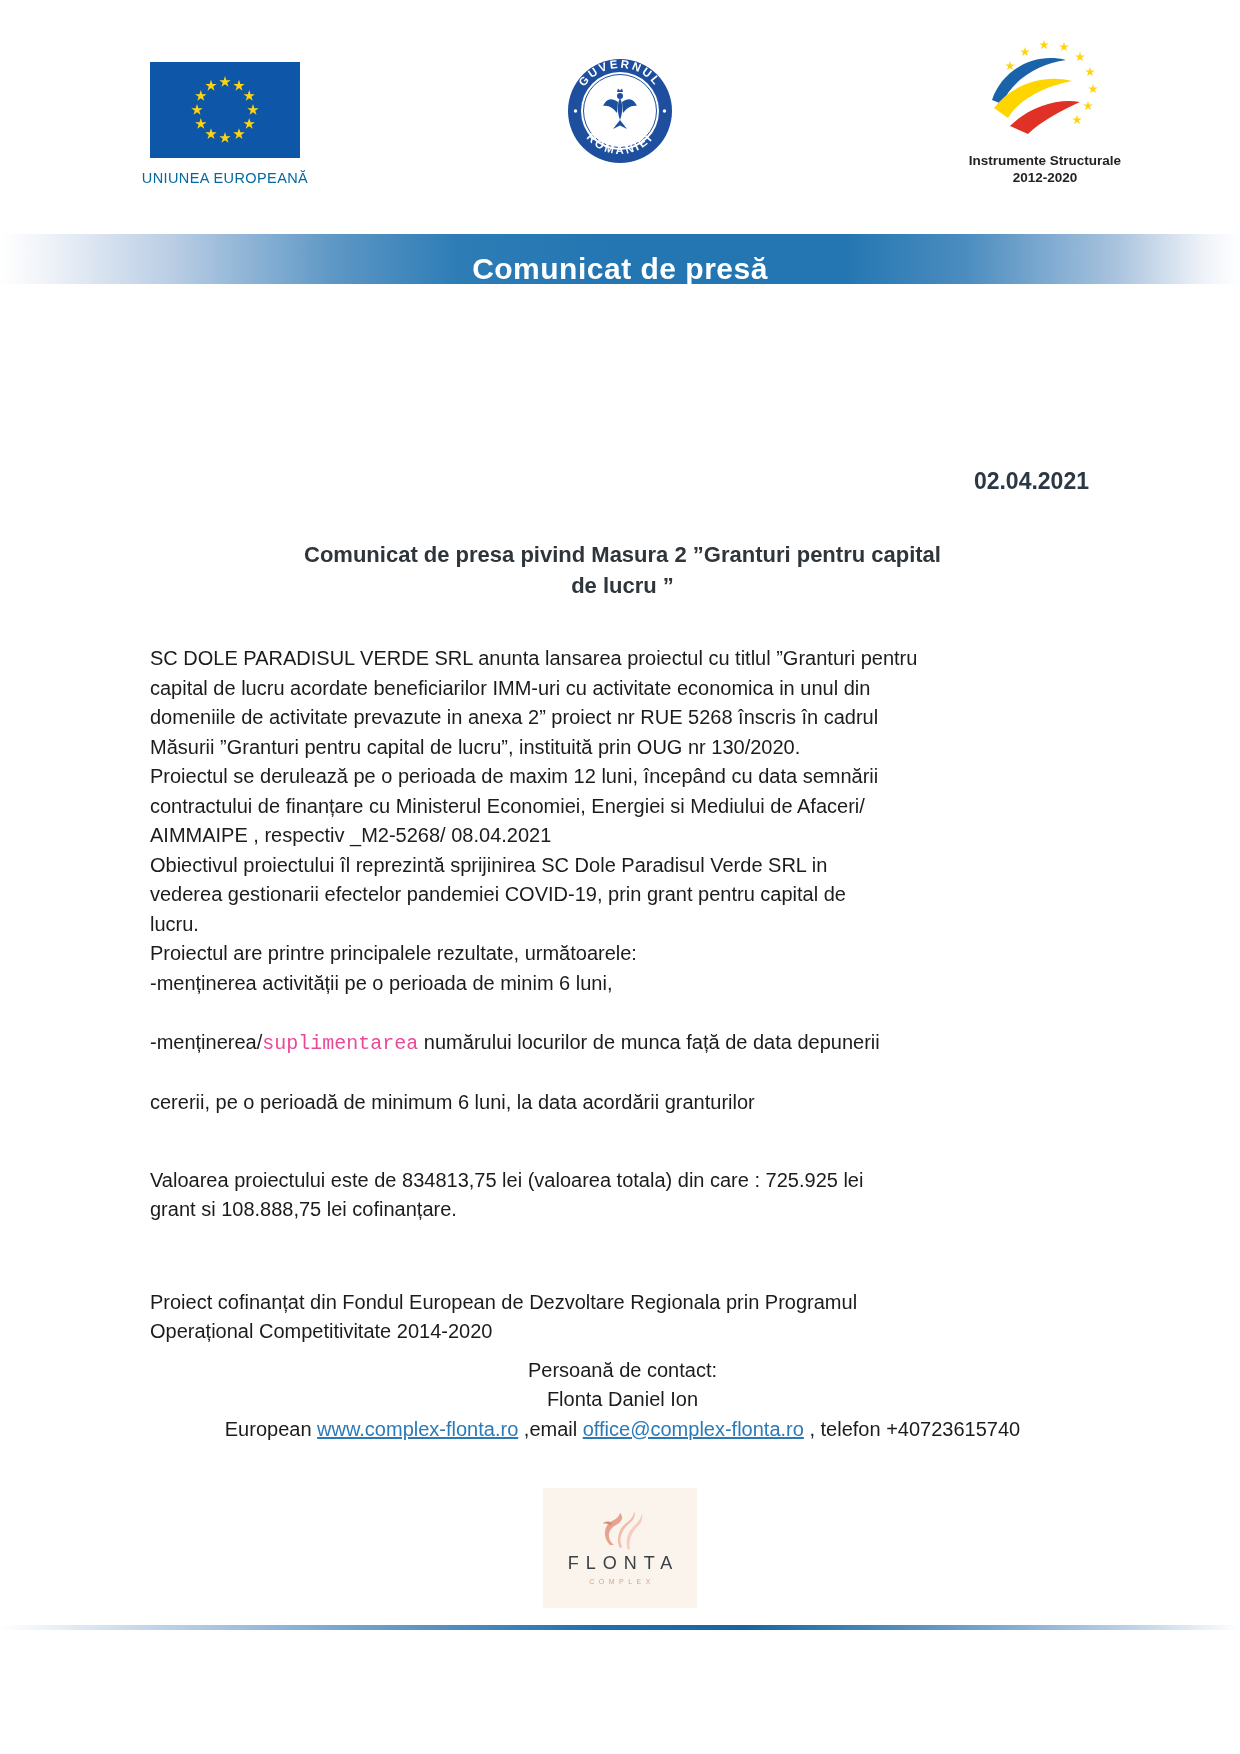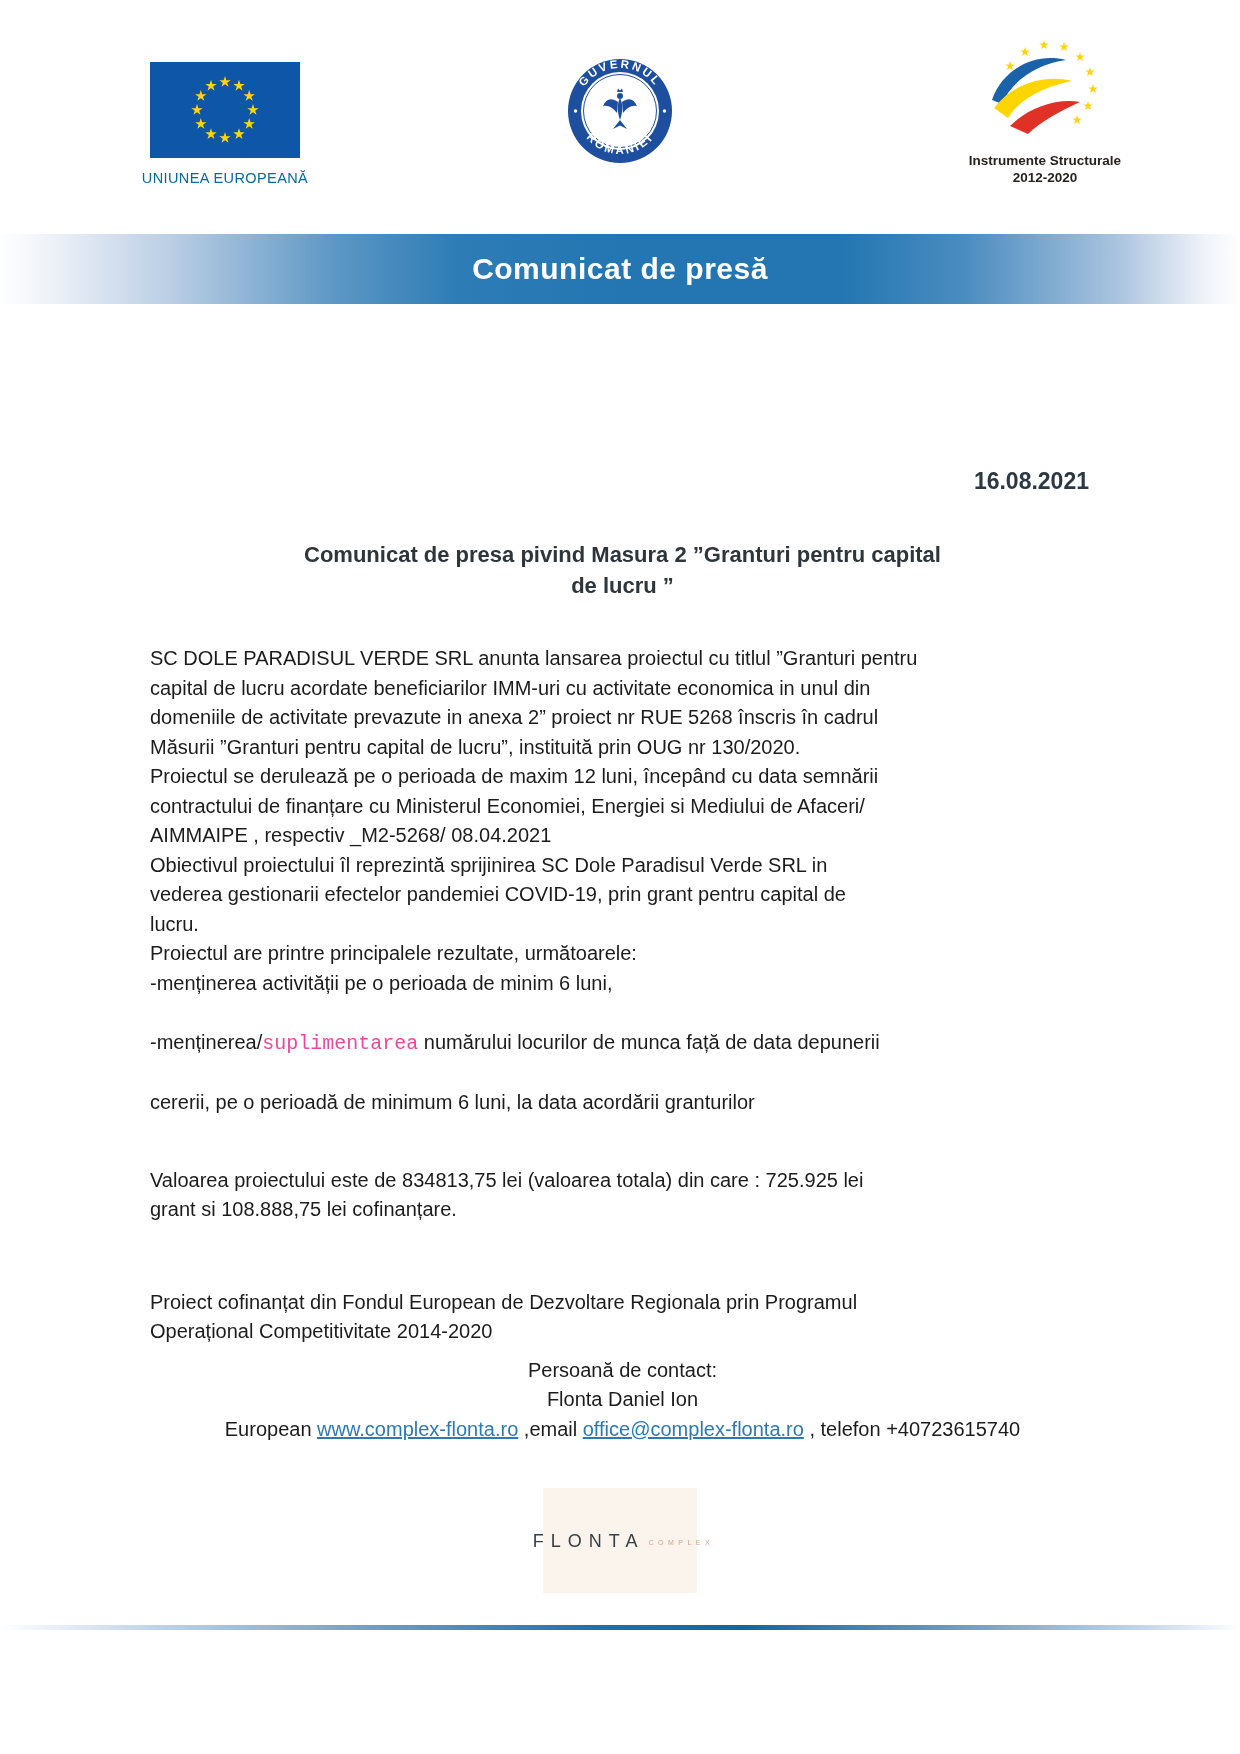--- a/index.html
+++ b/index.html
@@ -13,21 +13,21 @@
   
   .logos { position:absolute; top:0; left:0; width:100%; height:210px; }
   .eu-logo { position:absolute; left:140px; top:62px; width:170px; text-align:center; }
   .eu-label { margin-top:8px; font-size:14.5px; letter-spacing:0.4px; color:#0369a1; }
   .gov-logo { position:absolute; left:565px; top:56px; width:110px; height:110px; }
   .is-logo { position:absolute; left:960px; top:36px; width:170px; text-align:center; }
   .is-label { font-size:13.5px; font-weight:bold; color:#262220; line-height:17px; }
 
   
   .banner {
-    position:absolute; top:234px; left:0; width:1240px; height:70px;
+    position:absolute; top:234px; left:0; width:1240px; height:50px;
     background:linear-gradient(90deg,
       #ffffff 0%, #eef2f8 4%, #b9cde4 14%, #5d97c5 27%, #2d7cb6 37%,
       #2376b2 50%, #2376b2 68%, #4c8dc0 78%, #a9c3de 90%, #eef2f8 97%, #ffffff 100%);
   }
   .banner-title {
     width:100%; text-align:center; line-height:70px;
     font-size:30px; font-weight:bold; color:#ffffff; letter-spacing:0.5px;
   }
 
   
@@ -42,22 +42,22 @@
   .red-word { color:#ec4899;font-family:Liberation Mono, monospace; }
   .valoarea { margin-top:19px; }
   .cofinantat { margin-top:63px; }
   .pentru { margin-top:74px; }
   .contact-block { margin-top:9px; text-align:center; font-size:20px; line-height:29.5px; }
   .website-line { text-align:center; font-size:20px; line-height:29.5px; }
   .link { color:#2a7ab8; text-decoration:underline; cursor:pointer; }
 
   
   .flonta-box {
-    position:absolute; left:543px; top:1488px; width:154px; height:105px;
-    background:#faf4ed; display:flex; flex-direction:row; align-items:center; justify-content:center;
+    position:absolute; left:543px; top:1488px; width:154px; height:120px;
+    background:#faf4ed; display:flex; flex-direction:column; align-items:center; justify-content:center;
   }
   .flonta-brand { font-size:18px; letter-spacing:7px; color:#3a4045; margin-top:2px; padding-left:7px; }
   .flonta-sub { font-size:7px; letter-spacing:4.5px; color:#d9a18e; margin-top:4px; padding-left:4px; }
 
   
   .divider {
     position:absolute; top:1625px; left:0; width:1240px; height:5px;
     background:linear-gradient(90deg,
       rgba(31,111,174,0) 0%, #c3d5e7 12%, #6d9fc9 30%, #1f6fae 48%, #14669f 60%,
       #6d9fc9 78%, #c3d5e7 92%, rgba(31,111,174,0) 100%);
@@ -139,21 +139,21 @@
       <div class="is-label">2012-2020</div>
     </div>
   </div>
 
   <div class="banner">
     <div class="banner-title">Comunicat de presă</div>
   </div>
 
   <div class="content">
 
-    <div class="date-line">16.08.2021</div>
+    <div class="date-line">02.04.2021</div>
 
     <div class="doc-heading">Comunicat de presa pivind Masura 2 ”Granturi pentru capital
 de lucru ”</div>
 
     <div class="para p1">SC DOLE PARADISUL VERDE SRL anunta lansarea proiectul cu titlul ”Granturi pentru
 capital de lucru acordate beneficiarilor IMM-uri cu activitate economica in unul din
 domeniile de activitate prevazute in anexa 2” proiect  nr RUE 5268 înscris în cadrul
 Măsurii ”Granturi pentru capital de lucru”, instituită prin OUG nr 130/2020.
 Proiectul se derulează pe o perioada de maxim 12 luni, începând cu data semnării
 contractului de finanțare cu Ministerul Economiei, Energiei si Mediului de Afaceri/

